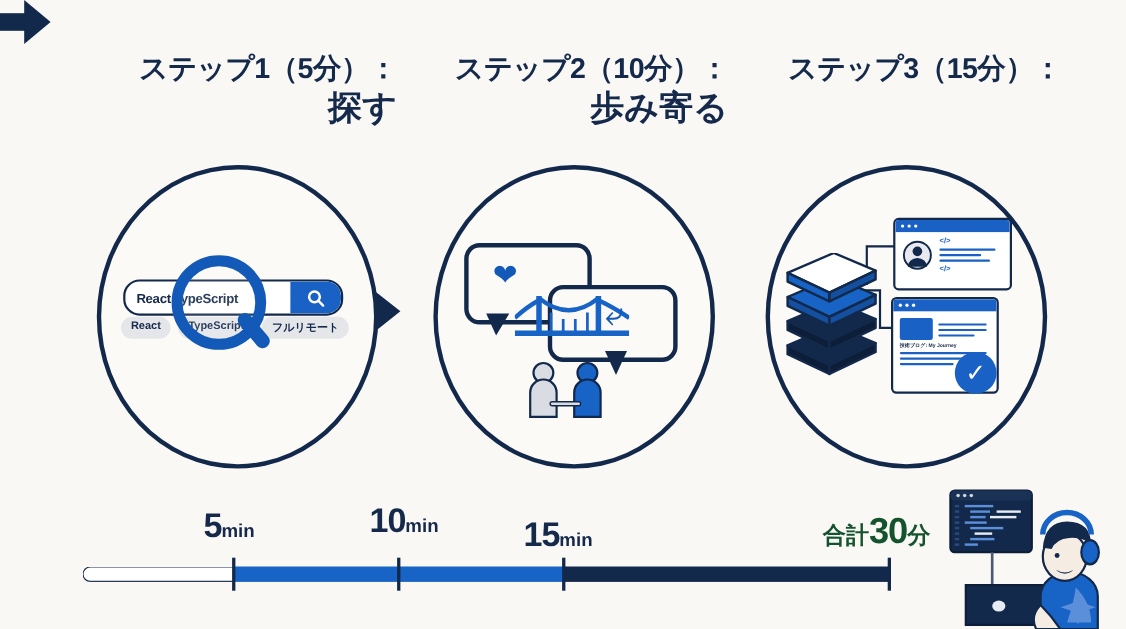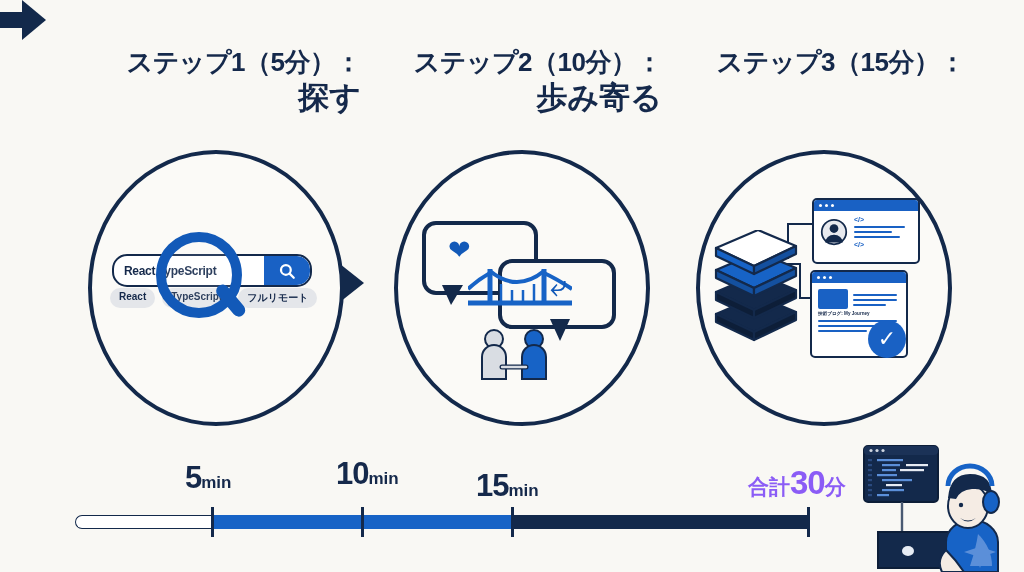--- a/index.html
+++ b/index.html
@@ -121,21 +121,21 @@
   .connector{position:absolute;left:60px;top:10px;}
 
   
   #timeline{position:absolute;left:0;top:440px;width:948px;height:110px;}
   .tl-label{
     position:absolute;font-weight:800;color:#15294b;white-space:nowrap;
     line-height:1;
   }
   .tl-label .num{font-size:31px;letter-spacing:-1px;}
   .tl-label .unit{font-size:17px;font-weight:700;}
-  .tl-total{position:absolute;font-weight:800;color:#8b5cf6;white-space:nowrap;line-height:1;}
+  .tl-total{position:absolute;font-weight:800;color:#14532d;white-space:nowrap;line-height:1;}
   .tl-total .jp{font-size:21px;}
   .tl-total .big{font-size:33px;letter-spacing:-1px;}
   .tl-total .jp2{font-size:21px;}
   .tl-bar{position:absolute;left:75px;top:75px;width:735px;height:14px;}
   .seg{position:absolute;top:0;height:14px;}
   #segWhite{left:0;width:137px;background:#ffffff;border:1.6px solid #13294b;border-right:none;border-radius:7px 0 0 7px;box-sizing:border-box;}
   #segBlue{left:137px;width:300px;background:#1763c6;}
   #segNavy{left:437px;width:298px;background:#13294b;}
   .tick{position:absolute;width:3px;height:30px;background:#13294b;top:-8px;}
 

